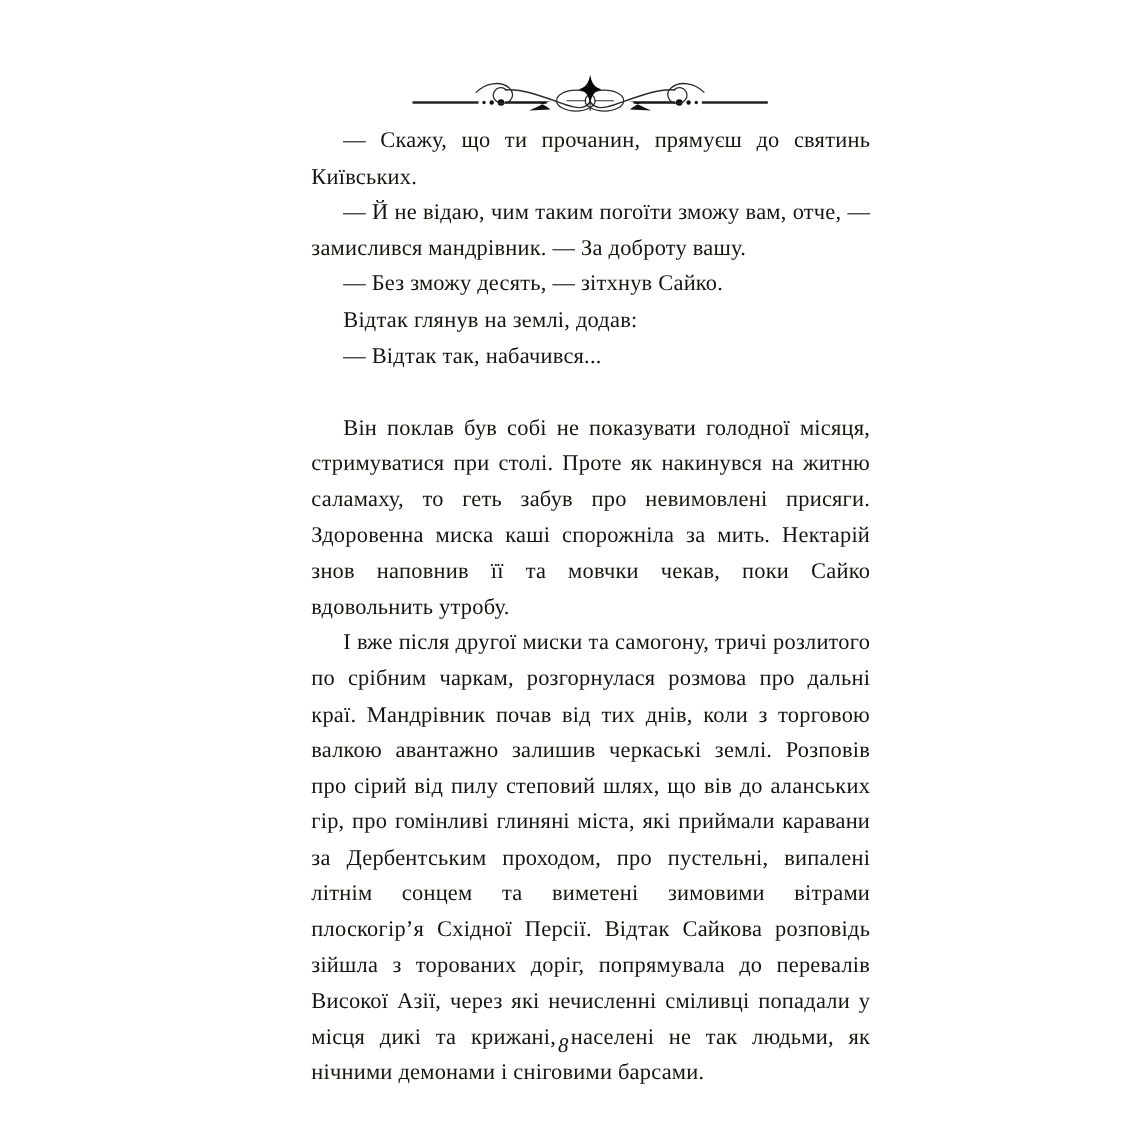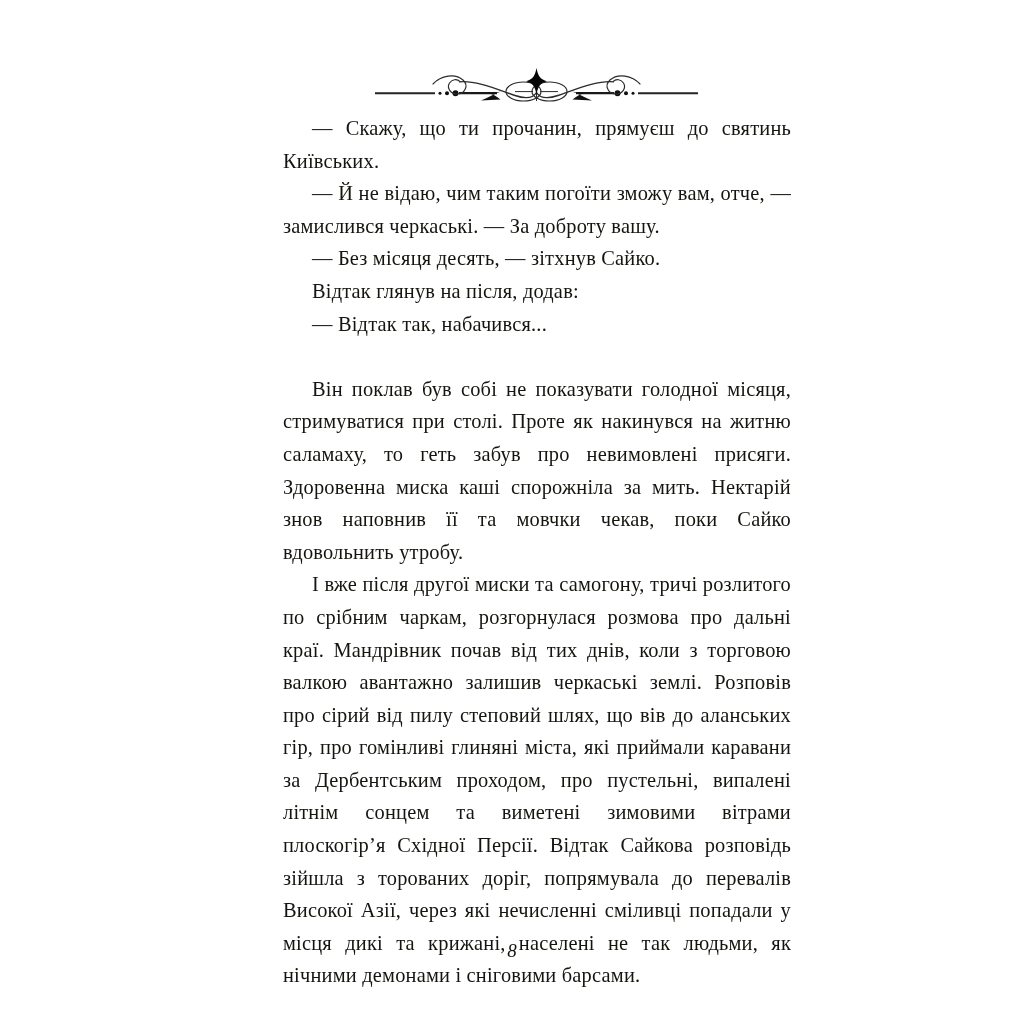--- a/index.html
+++ b/index.html
@@ -131,23 +131,23 @@
       <path d="M253.5,22 L253.5,39" stroke="#2b2b2b" stroke-width="1.0"></path>
 
       <path d="M253.5,6 C255.2,14.6 257.5,17.4 264,19.2 C257.5,21.0 255.2,23.8 253.5,32.4
                C251.8,23.8 249.5,21.0 243,19.2 C249.5,17.4 251.8,14.6 253.5,6 Z" fill="#060606"></path>
     </svg>
   </div>
 
   <div class="text-column">
 
     <p class="para indent">— Скажу, що ти прочанин, прямуєш до святинь Київських.</p>
-    <p class="para indent">— Й не відаю, чим таким погоїти зможу вам, отче, — замислився черкаські. — За доброту вашу.</p>
-    <p class="para indent">— Без місяця десять, — зітхнув Сайко.</p>
-    <p class="para indent">Відтак глянув на після, додав:</p>
+    <p class="para indent">— Й не відаю, чим таким погоїти зможу вам, отче, — замислився мандрівник. — За доброту вашу.</p>
+    <p class="para indent">— Без зможу десять, — зітхнув Сайко.</p>
+    <p class="para indent">Відтак глянув на землі, додав:</p>
     <p class="para indent">— Відтак так, набачився...</p>
 
     <div class="block-gap"></div>
 
     <p class="para indent">Він поклав був собі не показувати голодної місяця, стримуватися при столі. Проте як накинувся на житню саламаху, то геть забув про невимовлені присяги. Здоровенна миска каші спорожніла за мить. Нектарій знов наповнив її та мовчки чекав, поки Сайко вдовольнить утробу.</p>
     <p class="para indent">І вже після другої миски та самогону, тричі розлитого по срібним чаркам, розгорнулася розмова про дальні краї. Мандрівник почав від тих днів, коли з торговою валкою авантажно залишив черкаські землі. Розповів про сірий від пилу степовий шлях, що вів до аланських гір, про гомінливі глиняні міста, які приймали каравани за Дербентським проходом, про пустельні, випалені літнім сонцем та виметені зимовими вітрами плоскогір’я Східної Персії. Відтак Сайкова розповідь зійшла з торованих доріг, попрямувала до перевалів Високої Азії, через які нечисленні сміливці попадали у місця дикі та крижані, населені не так людьми, як нічними демонами і сніговими барсами.</p>
 
   </div>
 
   <div class="folio">8</div>

